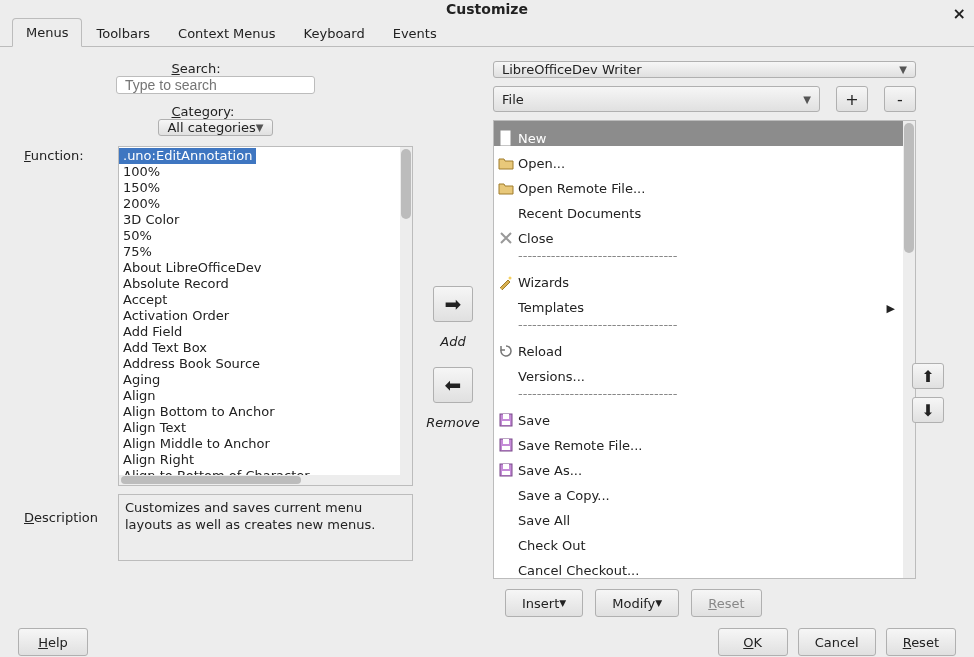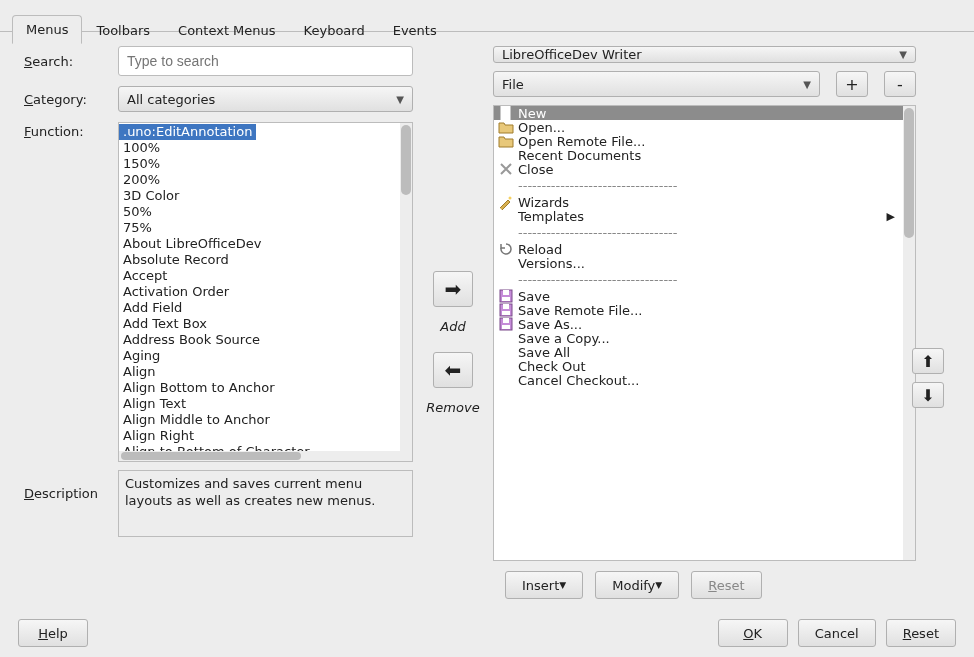--- a/index.html
+++ b/index.html
@@ -43,21 +43,21 @@
     border-bottom: 1px solid #bcbcbc;
     background: #ededed;
   }
   .tab {
     padding: 6px 13px;
     margin-right: 0;
     border: 1px solid transparent;
     border-bottom: none;
     border-radius: 4px 4px 0 0;
     position: relative;
-    top: 13px;
+    top: 1px;
     cursor: pointer;
   }
   .tab.active {
     background: #ededed;
     border-color: #bcbcbc;
     border-bottom: 1px solid #ededed;
     font-weight: normal;
   }
   .content {
     flex: 1;
@@ -75,20 +75,21 @@
     display: flex;
     flex-direction: column;
     align-items: center;
     justify-content: flex-start;
     padding-top: 225px;
   }
   .formrow {
     display: flex;
     align-items: center;
     margin-bottom: 10px;
+    flex-direction: column;
   }
   .formrow label {
     width: 100px;
     padding-left: 6px;
   }
   .textinput {
     flex: 1;
     height: 30px;
     border: 1px solid #bcbcbc;
     background: #fff;
@@ -207,22 +208,22 @@
   }
   .treebox .vscroll {
     position:absolute; right:0; top:0; bottom:0; width:12px;
     background:#ededed;
   }
   .treebox .vscroll .thumb{
     position:absolute; left:1px; right:1px; top:2px; height:130px;
     background:#bcbcbc; border-radius:5px;
   }
   .treerow {
-    display:flex; align-items:center;
-    height:14px; padding-left:4px; gap:4px;
+    display:flex; align-items:flex-end;
+    height:25px; padding-left:4px; gap:4px;
     cursor:pointer;
   }
   .treerow.selected { background:#8c8c8c; color:#fff;}
   .treerow .ticon {
     width:16px; height:16px;
     display:flex; align-items:center; justify-content:center;
     font-size:12px;
   }
   .treerow .submenu-arrow {
     margin-left:auto; margin-right:20px; font-size:11px;
@@ -258,20 +259,24 @@
   }
   .footer .spacer { flex:1;}
   .footer .btn { min-width:70px;}
   .u { text-decoration: underline; text-decoration-thickness:1px;}
   svg.doc-icon { width:16px; height:16px;}
 </style>
 </head>
 <body>
 
 <div class="window">
+  <div class="titlebar">
+    <span>Customize</span>
+    <span class="close">×</span>
+  </div>
 
   <div class="tabrow">
     <div class="tab active">Menus</div>
     <div class="tab">Toolbars</div>
     <div class="tab">Context Menus</div>
     <div class="tab">Keyboard</div>
     <div class="tab">Events</div>
   </div>
 
   <div class="content">

